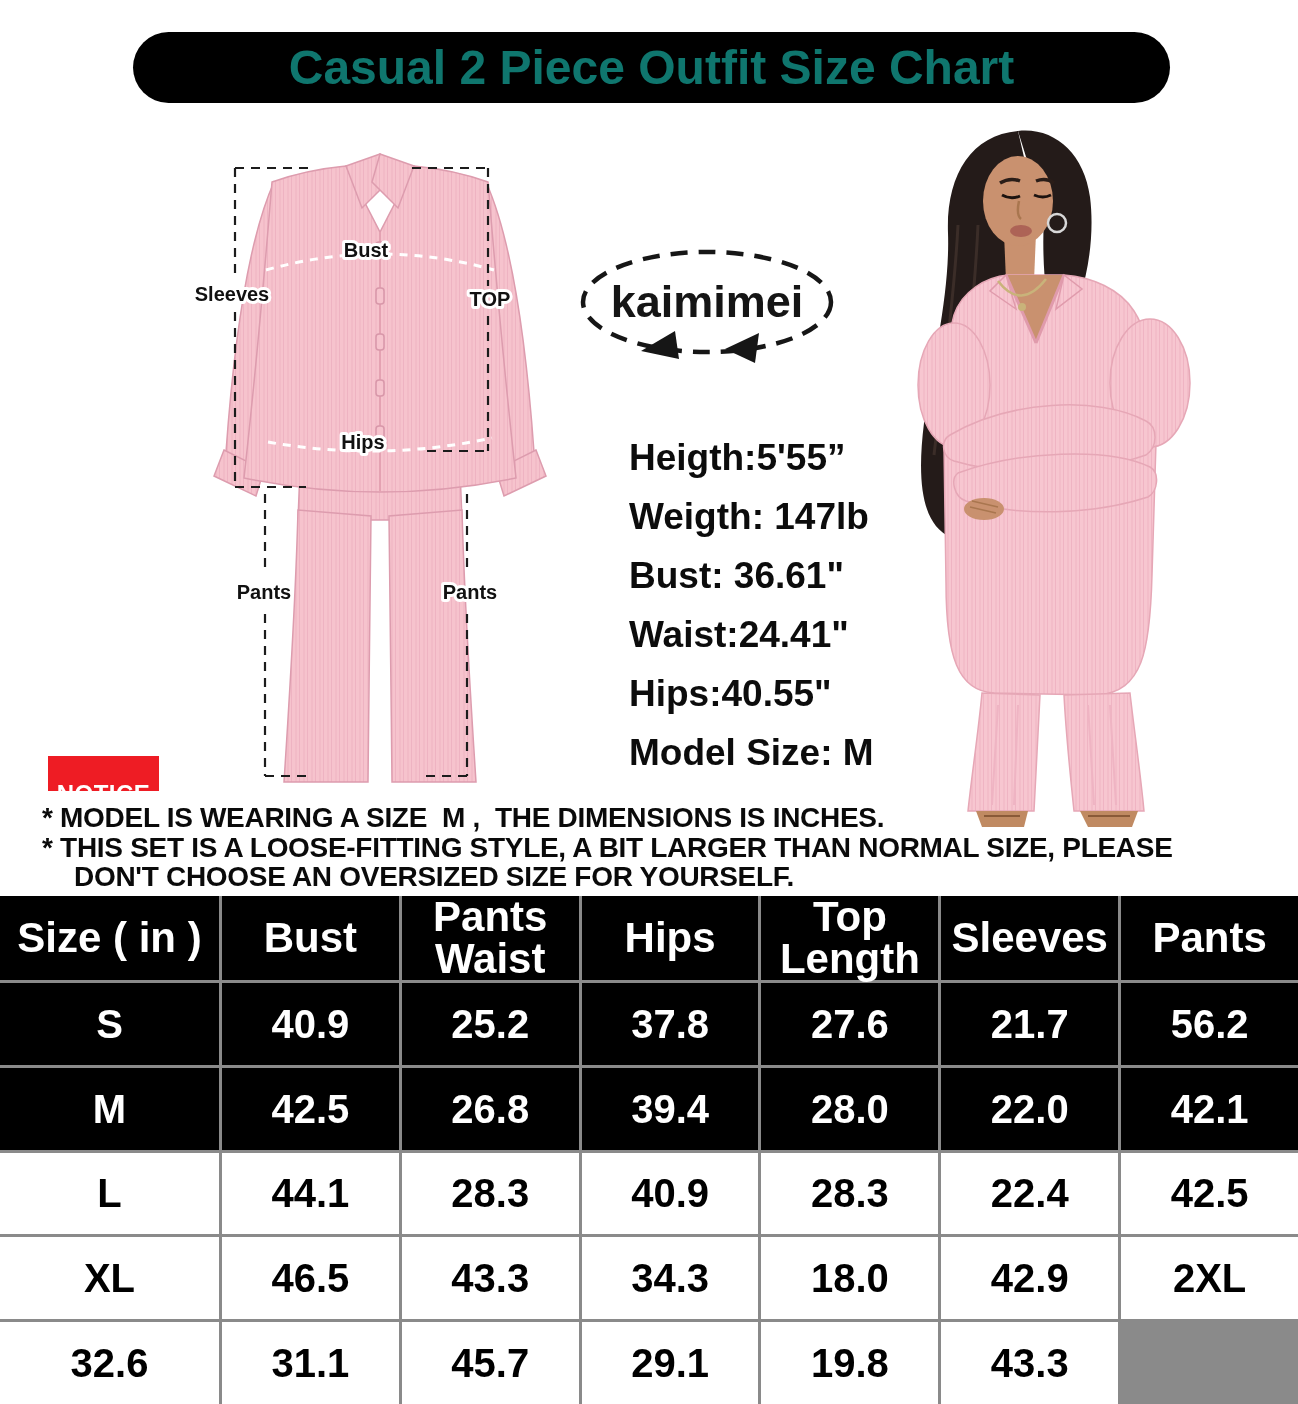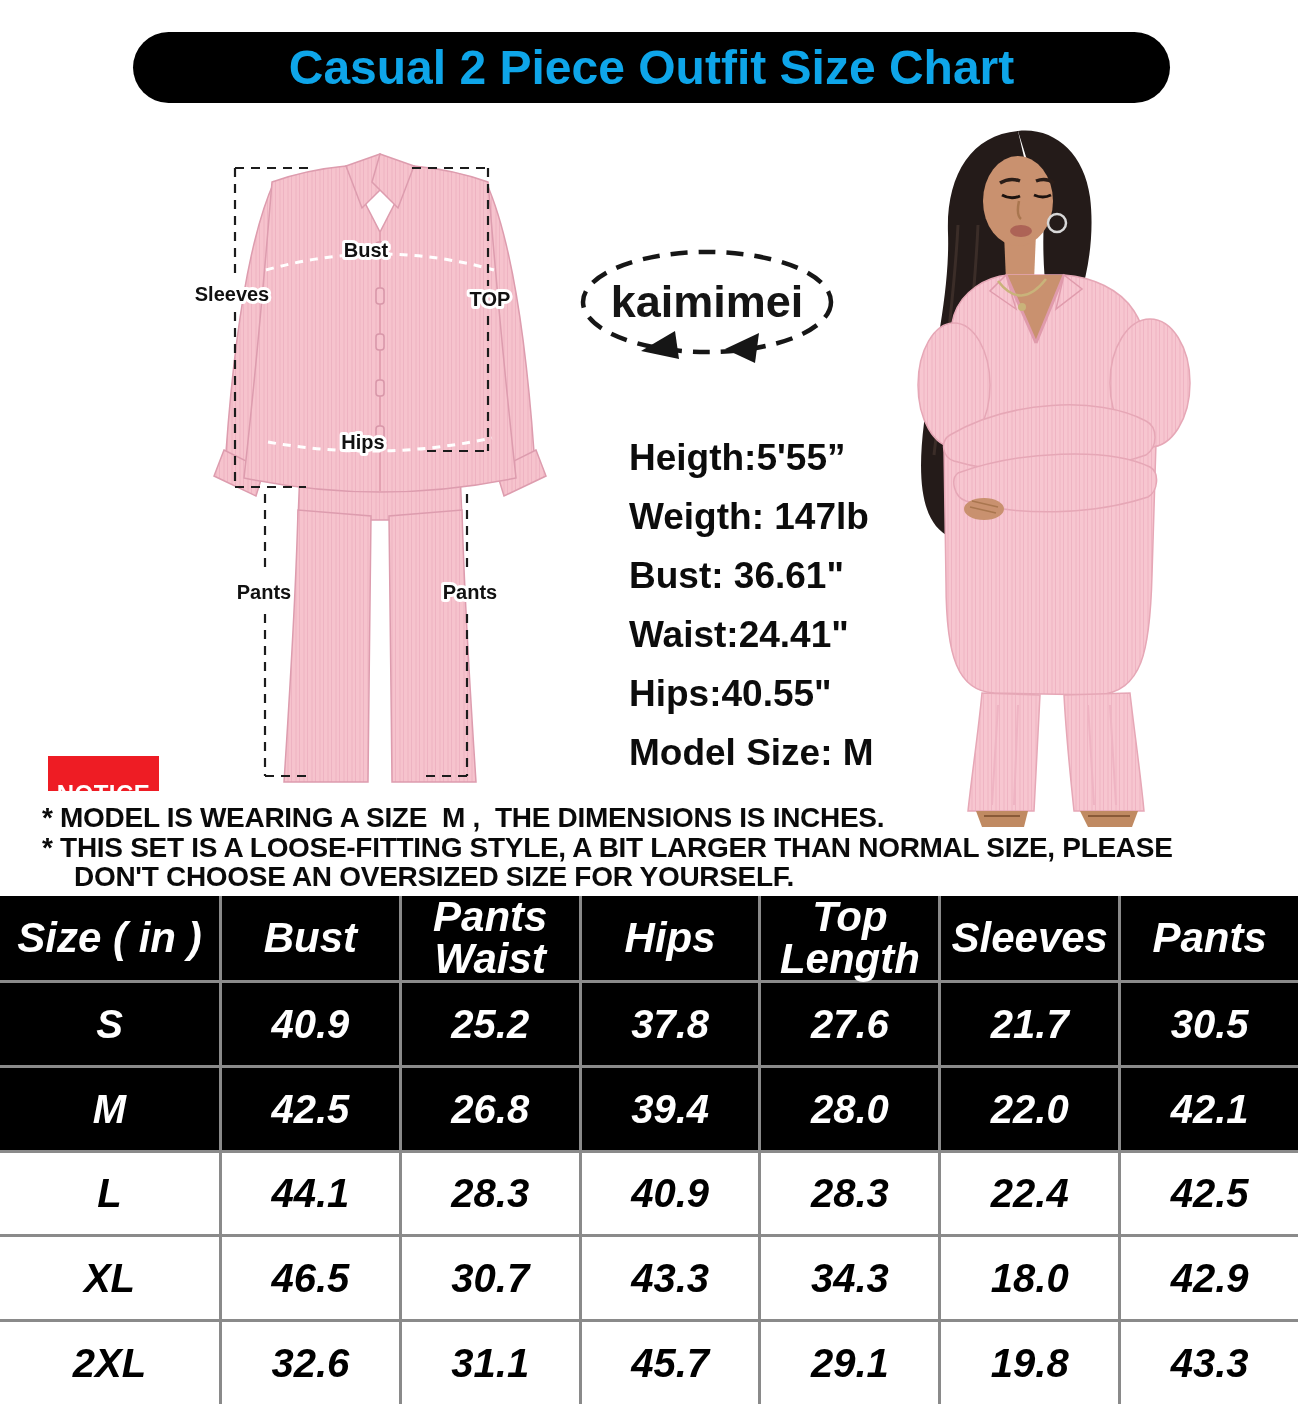--- a/index.html
+++ b/index.html
@@ -6,21 +6,21 @@
   .canvas {
     position:relative; width:1298px; height:1404px; overflow:hidden; background:#fff;
     font-family:"Liberation Sans","DejaVu Sans",sans-serif;
   }
   
   .banner {
     position:absolute; left:133px; top:32px; width:1037px; height:71px;
     background:#000; border-radius:36px;
     display:flex; align-items:center; justify-content:center;
   }
-  .banner span { color:#0ea5e9; font-size:48px; font-weight:bold; white-space:pre; }
+  .banner span { color:#0f766e; font-size:48px; font-weight:bold; white-space:pre; }
 
   
   .dlabel {
     font-family:"Liberation Sans","DejaVu Sans",sans-serif;
     font-size:20px; font-weight:bold; fill:#111;
     paint-order:stroke; stroke:#fff; stroke-width:6px; stroke-linejoin:round;
     text-anchor:middle;
   }
   .brandtxt {
     font-family:"Liberation Sans","DejaVu Sans",sans-serif;
@@ -49,21 +49,21 @@
   .nline.l3 { top:861px; left:74px; }
 
   
   .sizetable {
     position:absolute; left:0; top:896px; width:1298px; height:508px;
     display:grid; grid-template-columns:219px repeat(6,1fr); grid-auto-rows:1fr;
     gap:3px; background:#8a8a8a;
   }
   .cell {
     display:flex; flex-direction:column; align-items:center; justify-content:center;
-    font-weight:bold; line-height:1.0;font-style:italic;
+    font-weight:bold; line-height:1.0;
   }
   .dark  { background:#000; color:#fff; }
   .light { background:#fff; color:#000; }
   .hdr   { font-size:42px; }
   .hdr div { line-height:42px; }
   .val   { font-size:40px; }
 </style>
 </head>
 <body>
 
@@ -241,41 +241,40 @@
       <div>Pants</div>
       <div></div>
     </div>
 
     <div class="cell dark val">S</div>
     <div class="cell dark val">40.9</div>
     <div class="cell dark val">25.2</div>
     <div class="cell dark val">37.8</div>
     <div class="cell dark val">27.6</div>
     <div class="cell dark val">21.7</div>
-    <div class="cell dark val">30.5</div>
+    <div class="cell dark val">56.2</div>
 
     <div class="cell dark val">M</div>
     <div class="cell dark val">42.5</div>
     <div class="cell dark val">26.8</div>
     <div class="cell dark val">39.4</div>
     <div class="cell dark val">28.0</div>
     <div class="cell dark val">22.0</div>
     <div class="cell dark val">42.1</div>
 
     <div class="cell light val">L</div>
     <div class="cell light val">44.1</div>
     <div class="cell light val">28.3</div>
     <div class="cell light val">40.9</div>
     <div class="cell light val">28.3</div>
     <div class="cell light val">22.4</div>
     <div class="cell light val">42.5</div>
 
     <div class="cell light val">XL</div>
     <div class="cell light val">46.5</div>
-    <div class="cell light val">30.7</div>
     <div class="cell light val">43.3</div>
     <div class="cell light val">34.3</div>
     <div class="cell light val">18.0</div>
     <div class="cell light val">42.9</div>
 
     <div class="cell light val">2XL</div>
     <div class="cell light val">32.6</div>
     <div class="cell light val">31.1</div>
     <div class="cell light val">45.7</div>
     <div class="cell light val">29.1</div>

